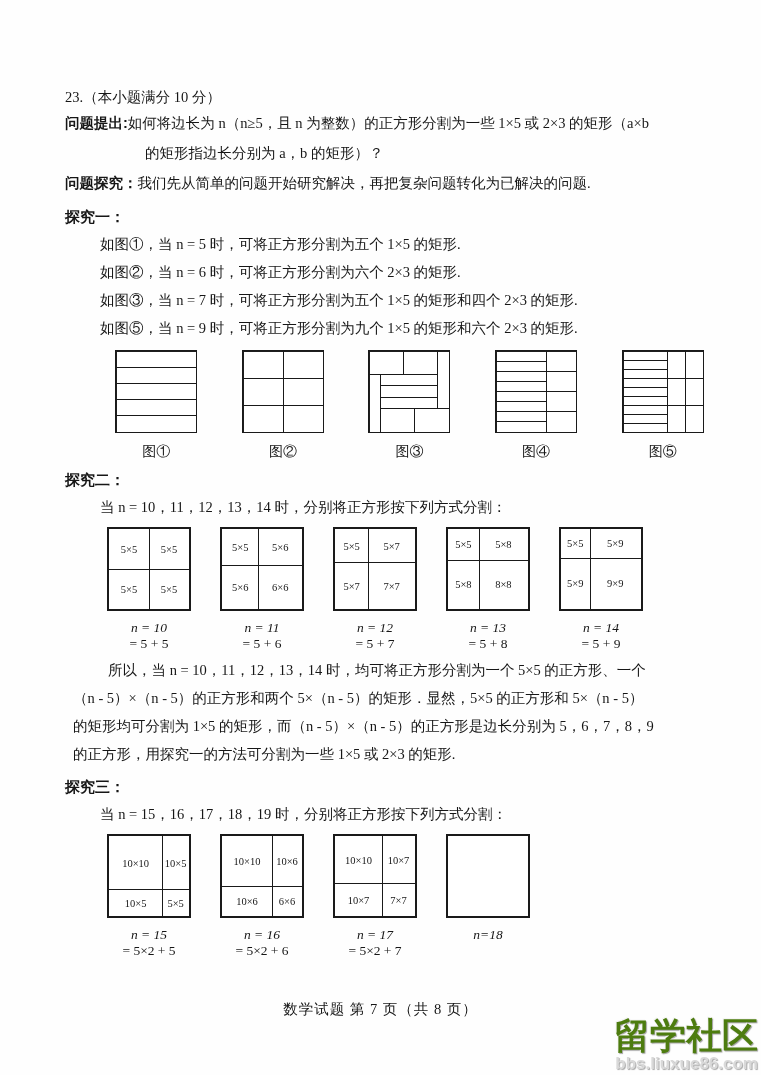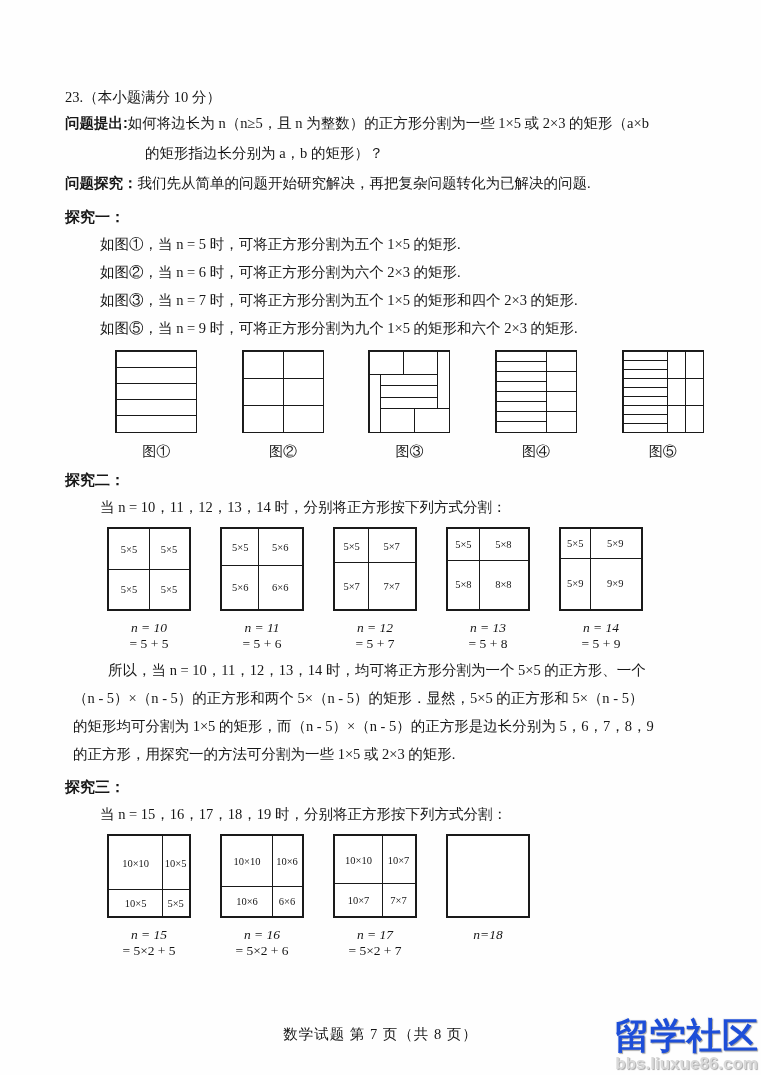--- a/index.html
+++ b/index.html
@@ -25,24 +25,24 @@
   .fig-square{width:84px;height:84px;border:2px solid #1a1a1a;box-sizing:border-box;
               position:relative;background:#fff;}
   .vline{position:absolute;top:0;bottom:0;width:1px;background:#1a1a1a;}
   .hline{position:absolute;left:0;right:0;height:1px;background:#1a1a1a;}
   .cell-label{position:absolute;transform:translate(-50%,-50%);font-size:10.5px;white-space:nowrap;}
   .fig-caption{margin-top:10px;font-size:14px;}
   .n-label{margin-top:9px;font-size:13.5px;font-style:italic;}
   .equation{font-size:13.5px;}
 
   .footer{position:absolute;top:1000px;left:0;width:100%;text-align:center;
-          font-size:14.5px;letter-spacing:1px;margin-top:25px;}
+          font-size:14.5px;letter-spacing:1px;}
   .watermark{position:absolute;right:3px;bottom:2px;text-align:right;line-height:1.05;
              font-family:"Liberation Sans","DejaVu Sans",sans-serif;}
-  .wm-title{font-size:36px;font-weight:bold;color:#1d4ed8;
+  .wm-title{font-size:36px;font-weight:bold;color:#4d7c0f;
             text-shadow:-1px -1px 0 #f4f4f4,1px 1px 1px #9e9e9e;}
   .wm-url{font-size:17px;font-weight:bold;color:#d9d9d9;
           text-shadow:1px 1px 1px #a8a8a8;}
 </style>
 </head>
 <body>
 
 <div class="page">
   <div class="content">
 

